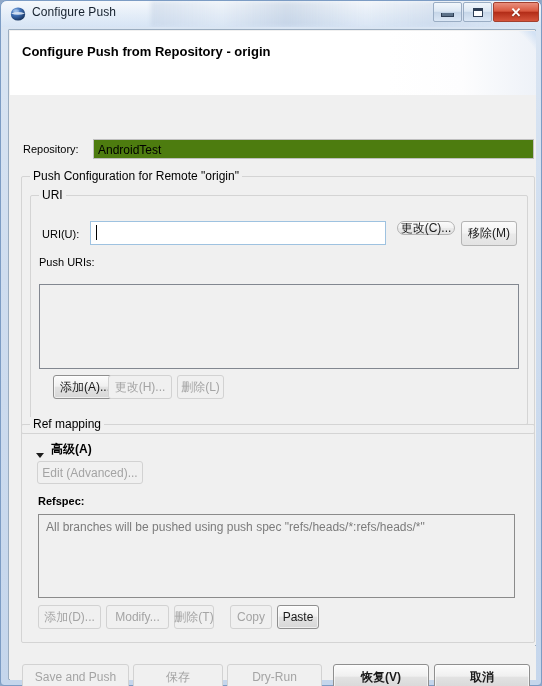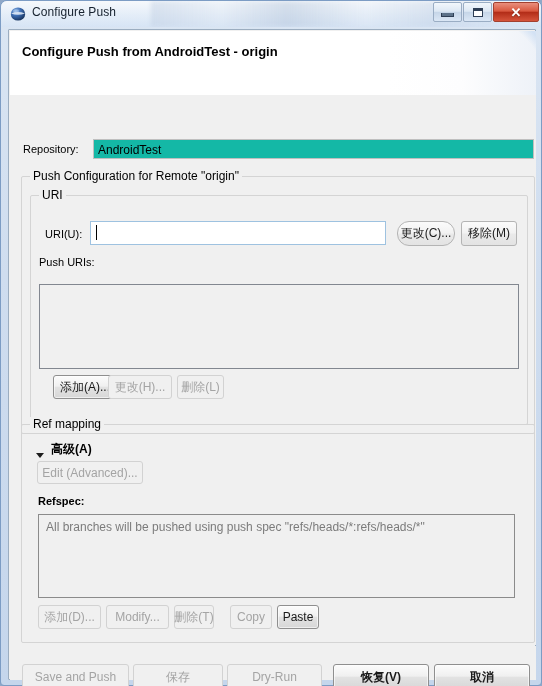--- a/index.html
+++ b/index.html
@@ -175,21 +175,21 @@
     white-space: nowrap;
   }
 
   
   #repo-label { position: absolute; left: 14px; top: 113px; }
   #repo-field {
     position: absolute;
     left: 84px; top: 109px;
     width: 441px; height: 20px;
     box-sizing: border-box;
-    background: #14b8a6;
+    background: #4d7c0f;
     border: 1px solid #bfbfbf;
     font-size: 12px;
     color: #000;
     padding: 2px 4px;
     line-height: 16px;
     overflow: hidden;
     white-space: nowrap;
   }
 
   
@@ -216,21 +216,21 @@
   #grp-uri {
     left: 8px; top: 18px;
     width: 498px; height: 230px;
   }
   #grp-ref {
     left: 12px; top: 394px;
     width: 514px; height: 219px;
   }
 
   
-  #uri-label { position: absolute; left: 36px; top: 198px; }
+  #uri-label { position: absolute; left: 21px; top: 198px; padding-left: 12px; }
   #uri-input {
     position: absolute;
     left: 81px; top: 191px;
     width: 296px; height: 24px;
     box-sizing: border-box;
     background: #ffffff;
     border: 1px solid #9ec2e0;
     font-size: 12px;
     padding: 3px 4px;
     outline: none;
@@ -264,21 +264,21 @@
     border: 1px solid #8f8f8f;
     background: linear-gradient(to bottom, #fcfcfc 0%, #f0f0f0 46%, #e2e2e2 52%, #d7d7d7 100%);
     box-shadow: 0 0 0 1px rgba(255,255,255,.6) inset;
   }
   .btn.disabled {
     color: #a4a4a4;
     border-color: #d2d2d2;
     background: #f0f0f0;
   }
 
-  #btn-change-c { left: 388px; top: 191px; width: 58px; height: 25px; border-radius: 12px; }
+  #btn-change-c { left: 388px; top: 191px; width: 58px; height: 14px; border-radius: 12px; }
   #btn-remove-m { left: 452px; top: 191px; width: 56px; height: 25px; }
 
   #pushuris-label { position: absolute; left: 30px; top: 226px; }
   #pushuris-list {
     position: absolute;
     left: 30px; top: 254px;
     width: 480px; height: 85px;
     box-sizing: border-box;
     background: #f0f0f0;
     border: 1px solid #828790;
@@ -377,21 +377,21 @@
       <div class="wbtn close">
         <div class="glyph">✕</div>
       </div>
     </div>
   </div>
 
   <div id="client">
 
     <div id="header">
       <div class="swoosh"></div>
-      <div id="header-title">Configure Push from AndroidTest - origin</div>
+      <div id="header-title">Configure Push from Repository - origin</div>
     </div>
 
     <div id="body"></div>
 
     <div class="lbl" id="repo-label">Repository:</div>
     <div id="repo-field">AndroidTest</div>
 
     <div class="group" id="grp-push">
       <div class="group-title">Push Configuration for Remote "origin"</div>
 

